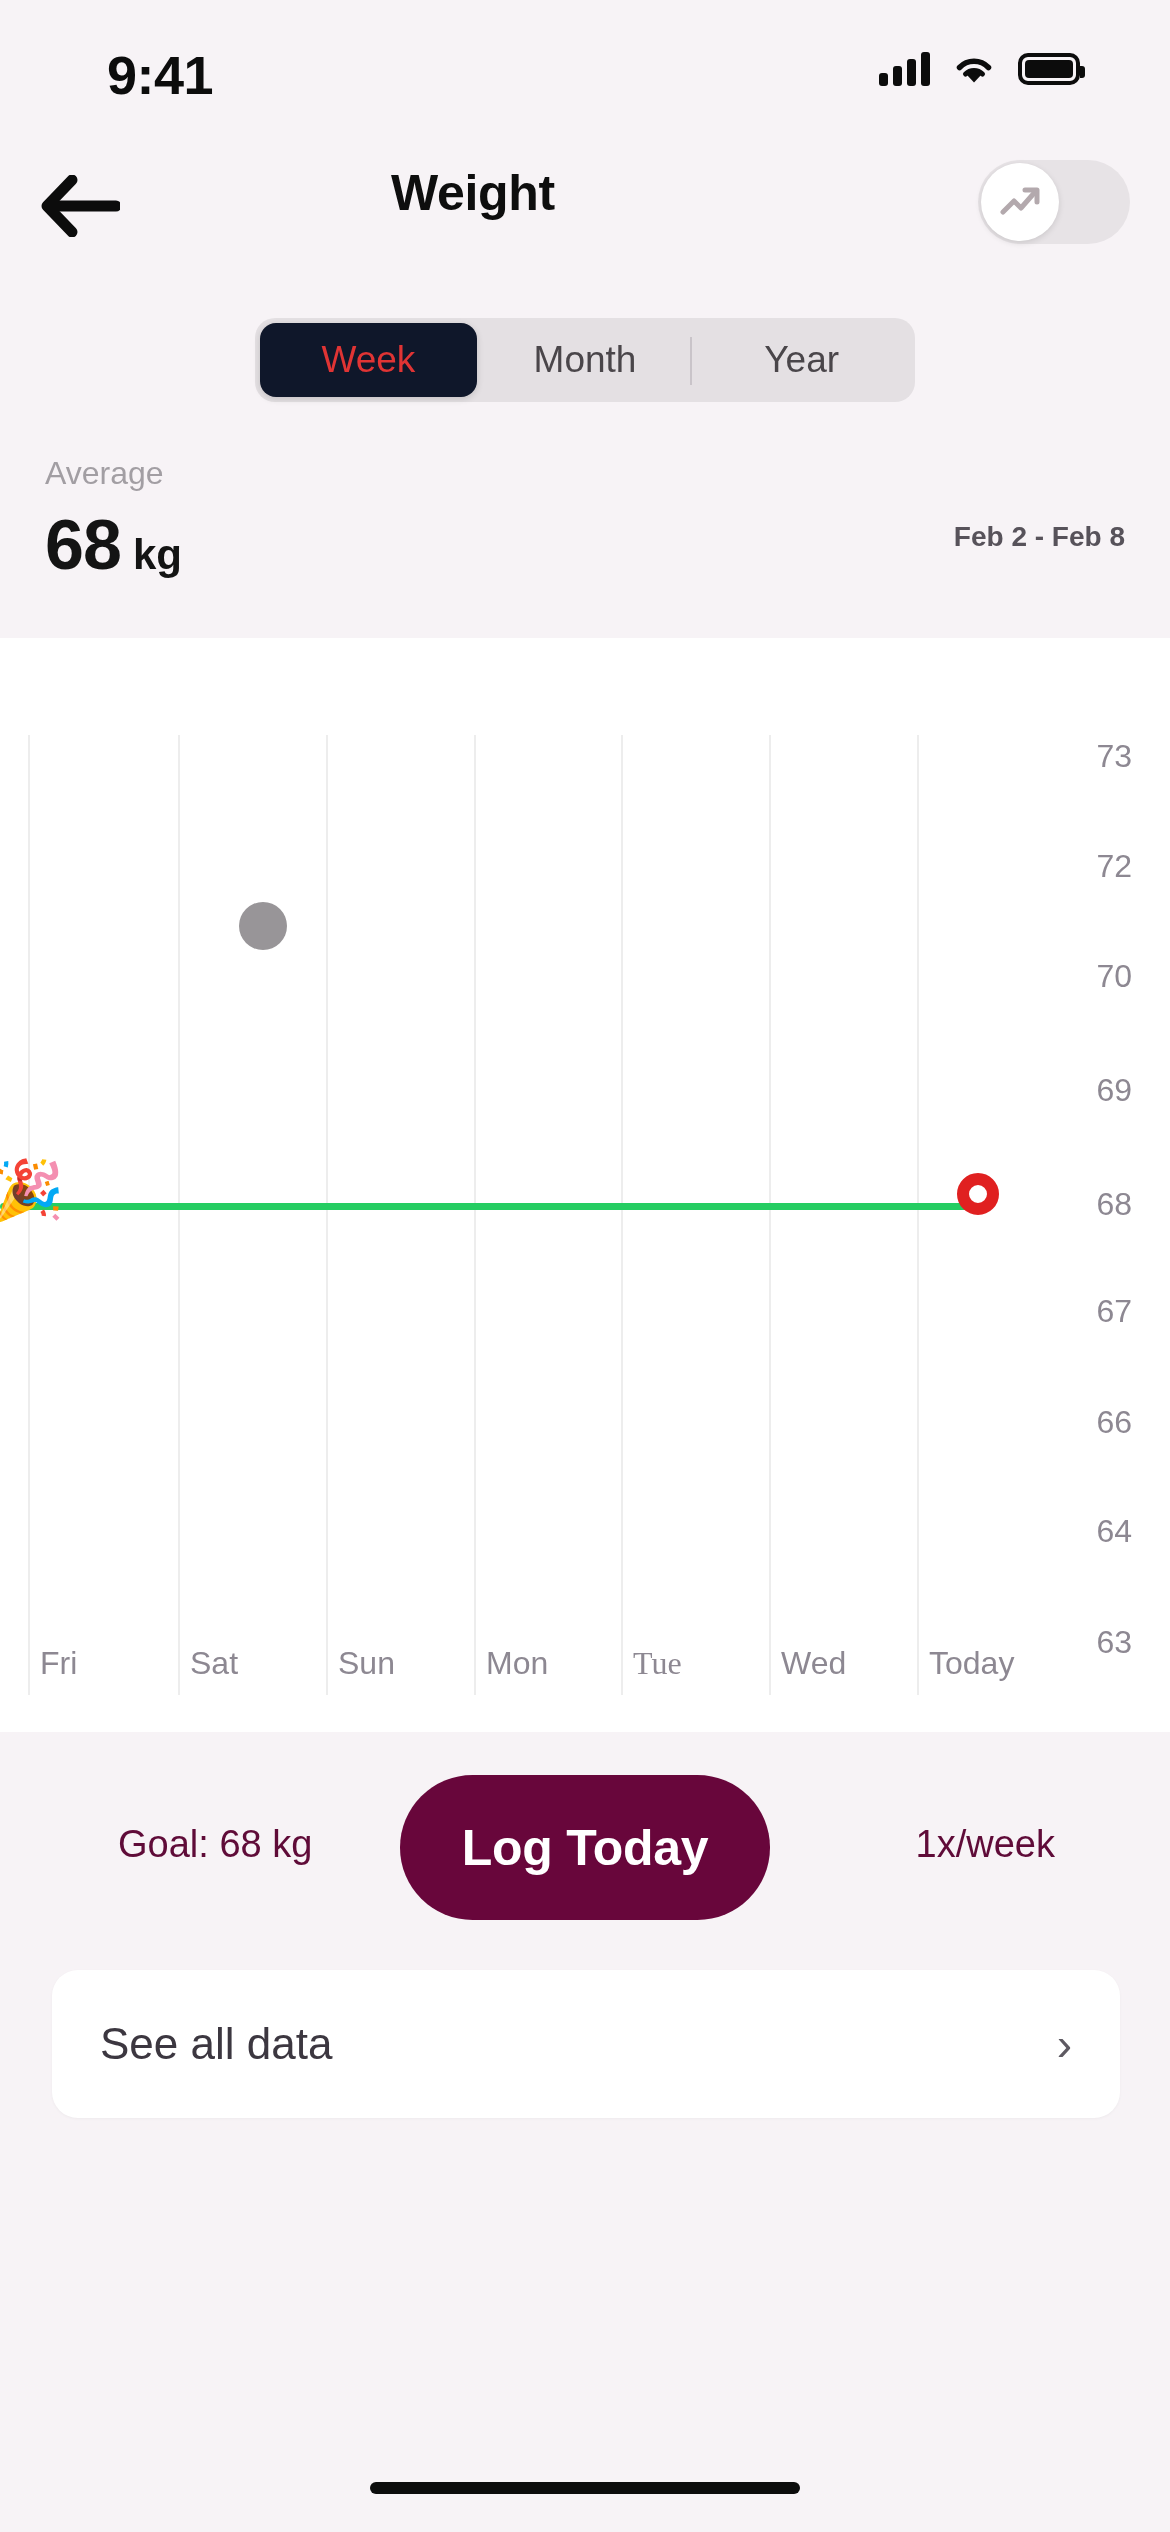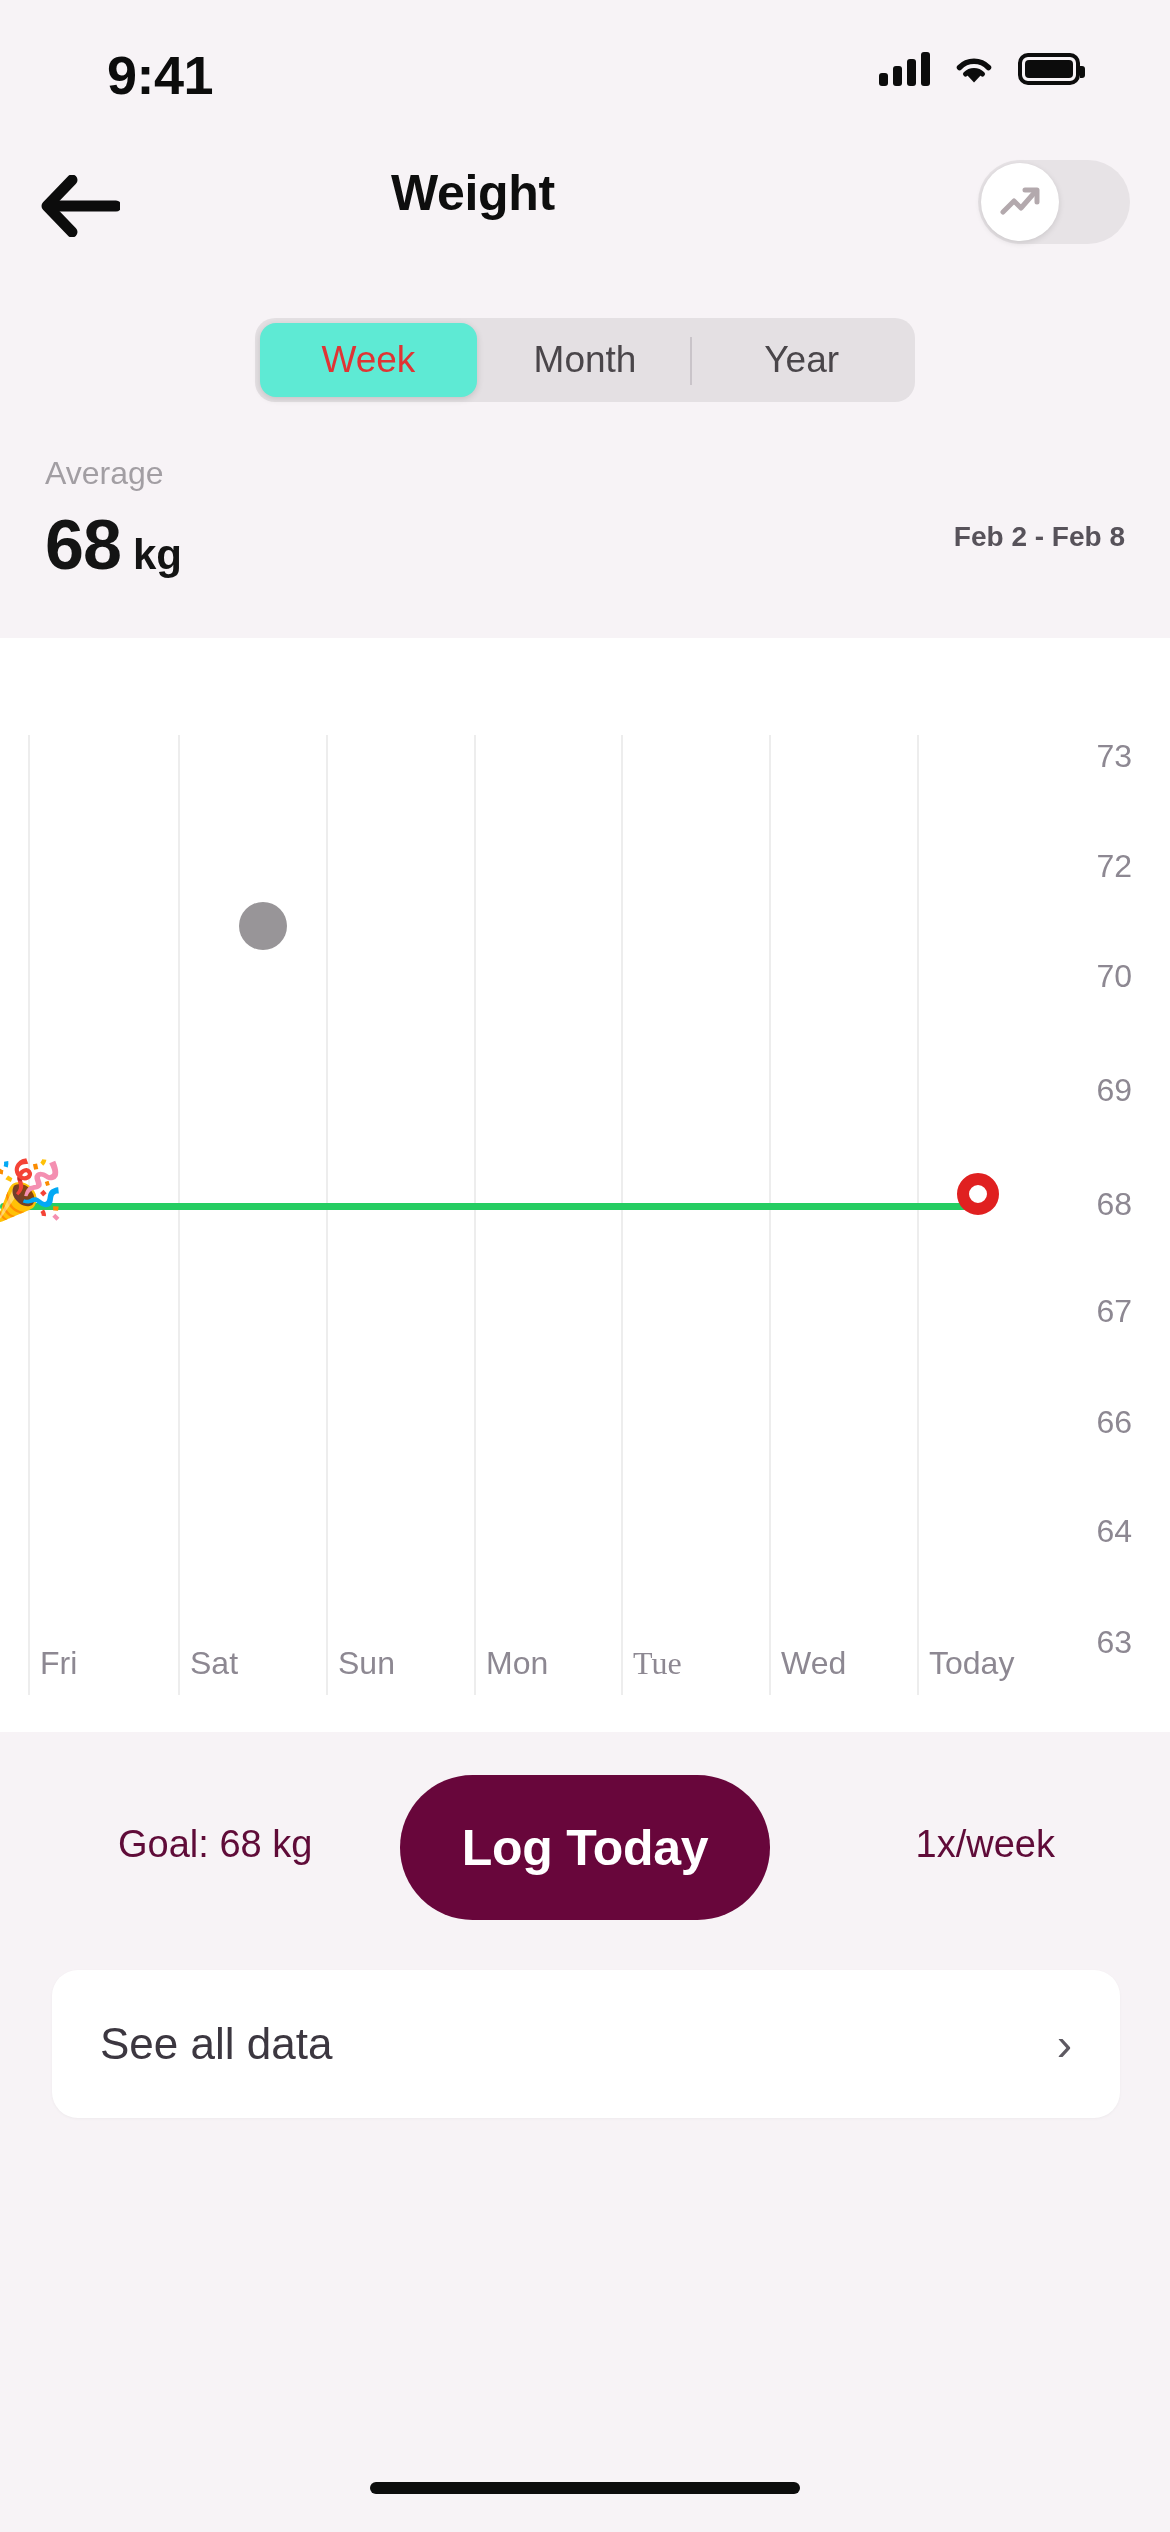--- a/index.html
+++ b/index.html
@@ -126,21 +126,21 @@
     display: flex;
     align-items: center;
     justify-content: center;
     font-size: 37px;
     color: #4a464a;
     border-radius: 16px;
     cursor: pointer;
     position: relative;
   }
   .seg.active {
-    background: #5eead4;
+    background: #0f172a;
     color: #e03434;
     box-shadow: 0 2px 7px rgba(0,0,0,.14);
   }
   .seg-divider {
     position: absolute;
     left: 690px; top: 337px;
     width: 2px; height: 48px;
     background: #c9c4c9;
   }
 

